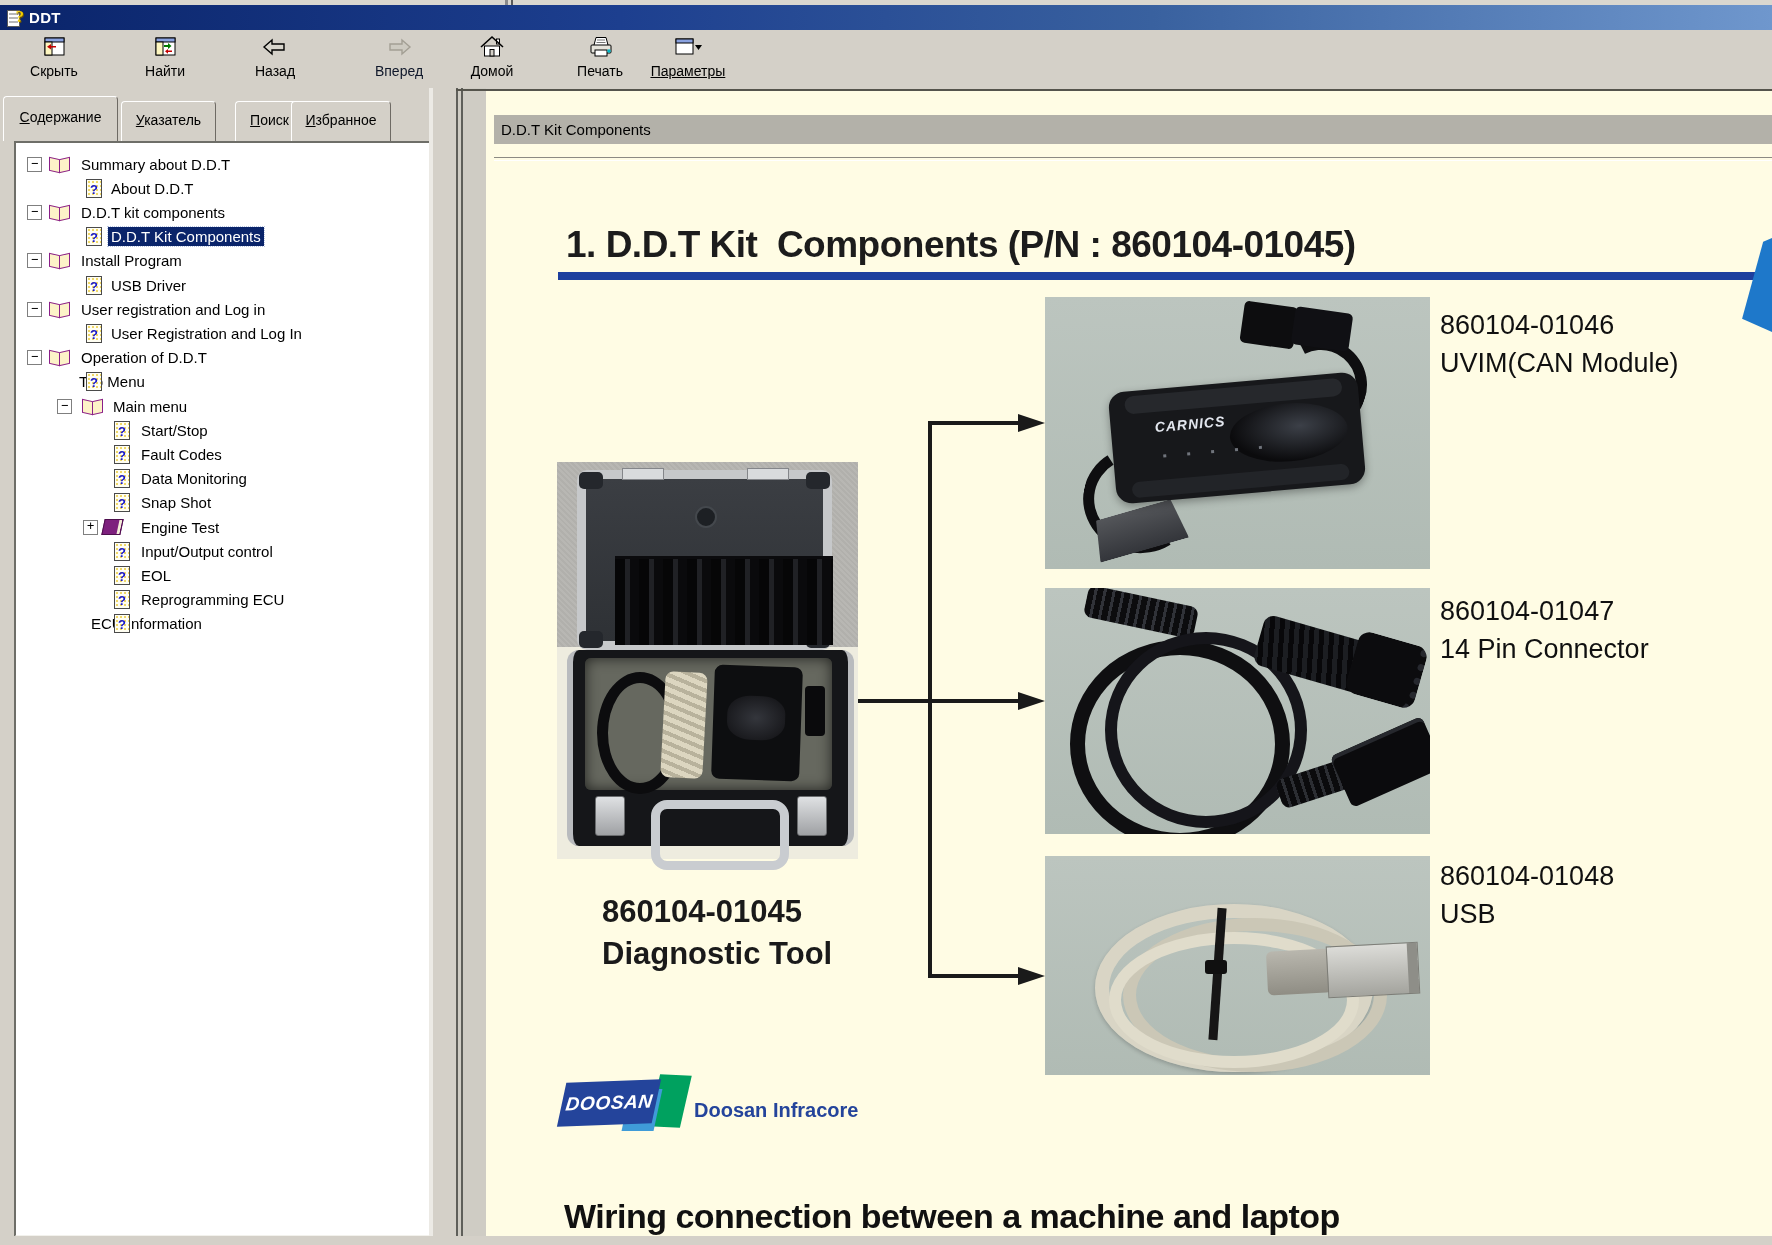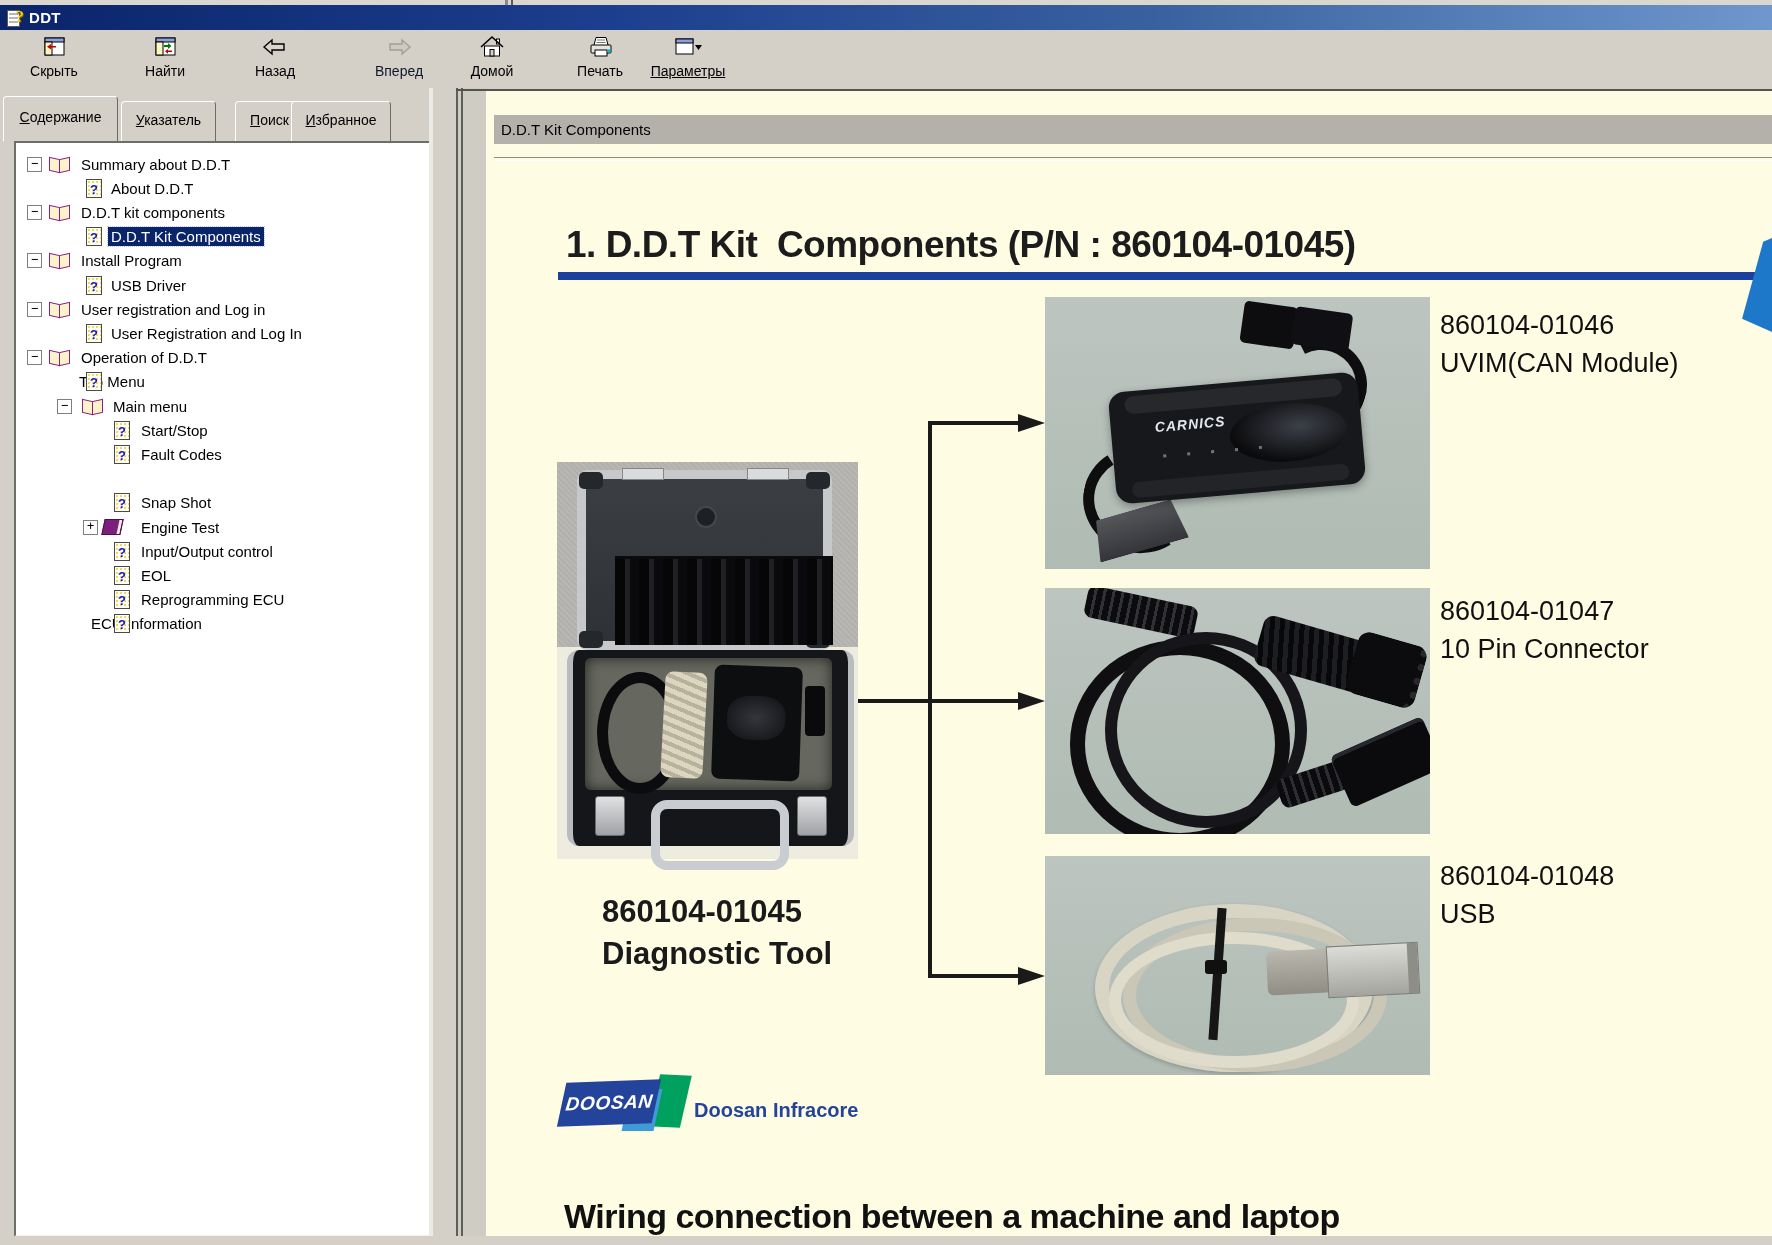--- a/index.html
+++ b/index.html
@@ -251,20 +251,24 @@
         <span class="lbl" style="margin-left: 94px;">Main menu</span>
       </div>
       <div class="trow" style="top: 275.2px;">
         <span class="ic-page" style="left: 98px;"></span>
         <span class="lbl" style="margin-left: 122px;">Start/Stop</span>
       </div>
       <div class="trow" style="top: 299.4px;">
         <span class="ic-page" style="left: 98px;"></span>
         <span class="lbl" style="margin-left: 122px;">Fault Codes</span>
       </div>
+      <div class="trow" style="top: 323.6px;">
+        <span class="ic-page" style="left: 98px;"></span>
+        <span class="lbl" style="margin-left: 122px;">Data Monitoring</span>
+      </div>
       <div class="trow" style="top: 347.8px;">
         <span class="ic-page" style="left: 98px;"></span>
         <span class="lbl" style="margin-left: 122px;">Snap Shot</span>
       </div>
       <div class="trow" style="top: 372px;">
         <span class="xbox" style="left: 67px;">+</span>
         <span class="ic-bookc" style="left: 87px;"></span>
         <span class="lbl" style="margin-left: 122px;">Engine Test</span>
       </div>
       <div class="trow" style="top: 396.2px;">
@@ -375,21 +379,21 @@
       <div class="pa" style="left:222px;top:94px;width:64px;height:44px;background:linear-gradient(#b9b7ae,#8f8d84);border-radius:6px;transform:rotate(-3deg);"></div>
       <div class="pa" style="left:282px;top:88px;width:90px;height:50px;background:linear-gradient(#dcdcd8,#a4a49e);border:1px solid #7c7c76;transform:rotate(-3deg);box-shadow:inset -10px 0 0 #8e8e88;"></div>
     </div>
 
     <div class="kit-label abs" style="top:215px;">
       <div>860104-01046</div>
       <div>UVIM(CAN Module)</div>
     </div>
     <div class="kit-label abs" style="top:501px;">
       <div>860104-01047</div>
-      <div>10 Pin Connector</div>
+      <div>14 Pin Connector</div>
     </div>
     <div class="kit-label abs" style="top:766px;">
       <div>860104-01048</div>
       <div>USB</div>
     </div>
 
     <div id="case-label" class="abs">
       <div>860104-01045</div>
       <div>Diagnostic Tool</div>
     </div>

